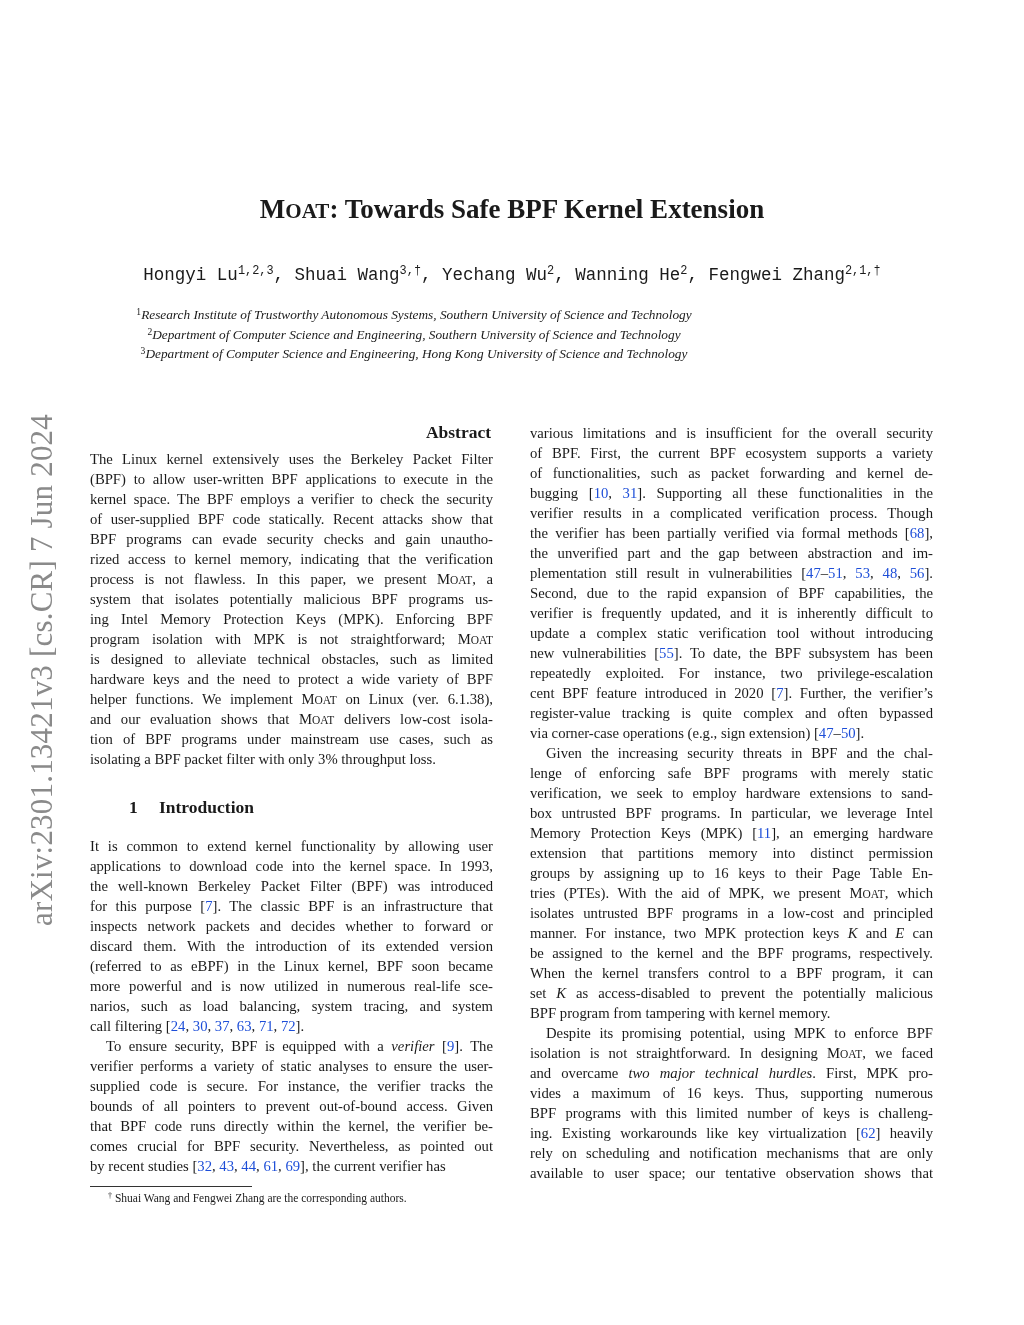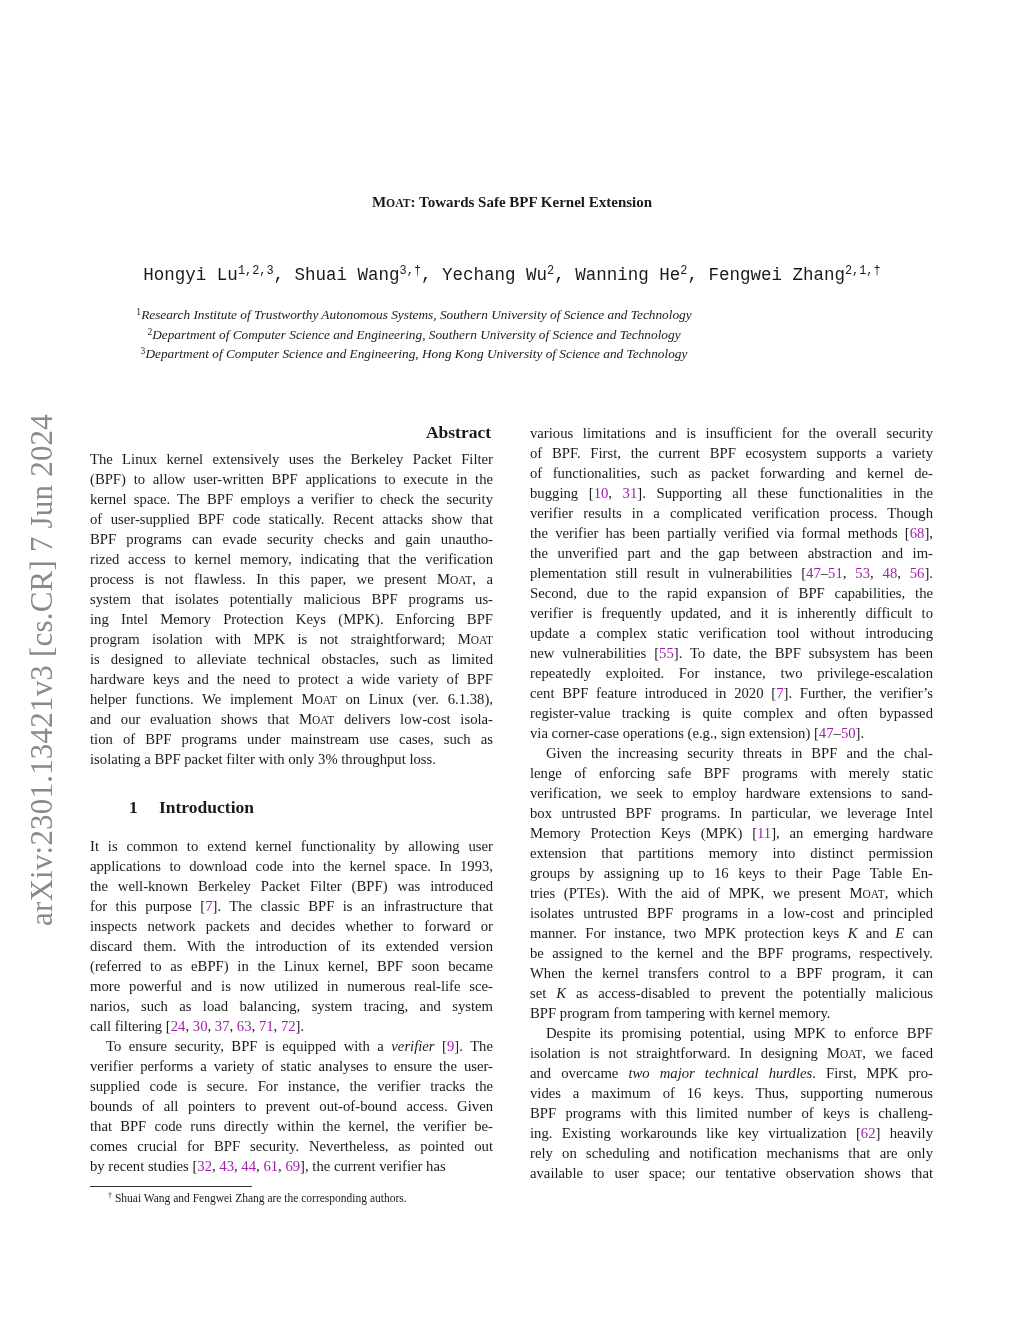--- a/index.html
+++ b/index.html
@@ -7,21 +7,21 @@
     width: 1024px; height: 1325px; position: relative; overflow: hidden;
     font-family: "Liberation Serif", "DejaVu Serif", serif; color: #1a1a1a;
   }
   .arxiv-stamp {
     position: absolute; left: 24px; top: 926px;
     transform-origin: 0 0; transform: rotate(-90deg);
     font-size: 31px; color: #8a8a8a; white-space: nowrap; letter-spacing: 0.2px;
   }
   .title {
     position: absolute; top: 194px; left: 0; width: 1024px; text-align: center;
-    font-size: 15px; font-weight: bold;
+    font-size: 27px; font-weight: bold;
   }
   .sc-big { font-size: 1em; }
   .sc-small { font-size: 0.78em; }
   .authors {
     position: absolute; top: 265px; left: 0; width: 1024px; text-align: center;
     font-size: 17.5px;
     font-family: Liberation Mono, monospace;
   }
   .authors sup { font-size: 0.68em; vertical-align: 0.5em; line-height: 0; }
   .affils {
@@ -30,21 +30,21 @@
   }
   .affils sup { font-style: normal; font-size: 0.72em; vertical-align: 0.45em; line-height: 0; }
   .col {
     position: absolute; width: 403px; font-size: 14.7px; line-height: 20px;
   }
   .col-left { left: 90px; }
   .col-right { left: 530px; }
   .line { display: block; text-align: justify; text-align-last: justify; white-space: nowrap; height: 20px; }
   .line.last { text-align-last: left; }
   .line.indent { padding-left: 16px; }
-  .cite { color: #a21caf; }
+  .cite { color: #1d4ed8; }
   .mono { font-family: "Liberation Mono", "DejaVu Sans Mono", monospace; font-size: 13.5px; }
   .abstract-title {
     position: absolute; top: 422px; left: 88px; width: 403px; text-align: right;
     font-size: 17.5px; font-weight: bold;
   }
   .section-heading {
     position: absolute; top: 797px; left: 90px; font-size: 17.5px; font-weight: bold; margin-left: 39px;
   }
   .section-heading .num { display: inline-block; width: 30px; }
   .fn-rule {

